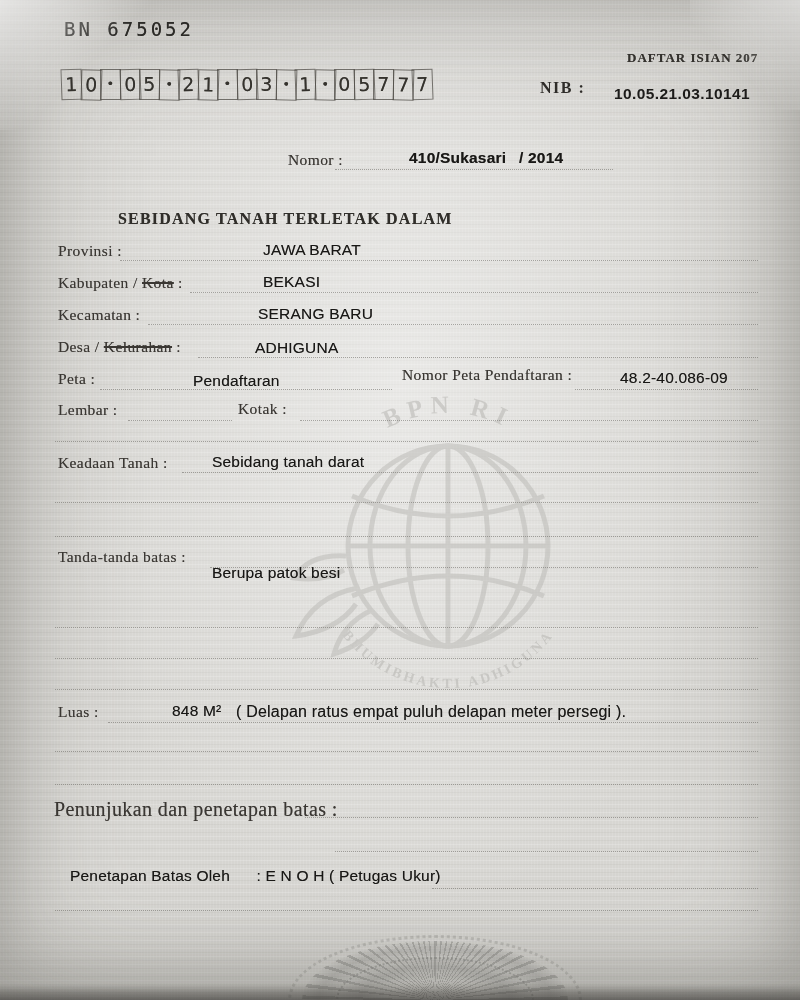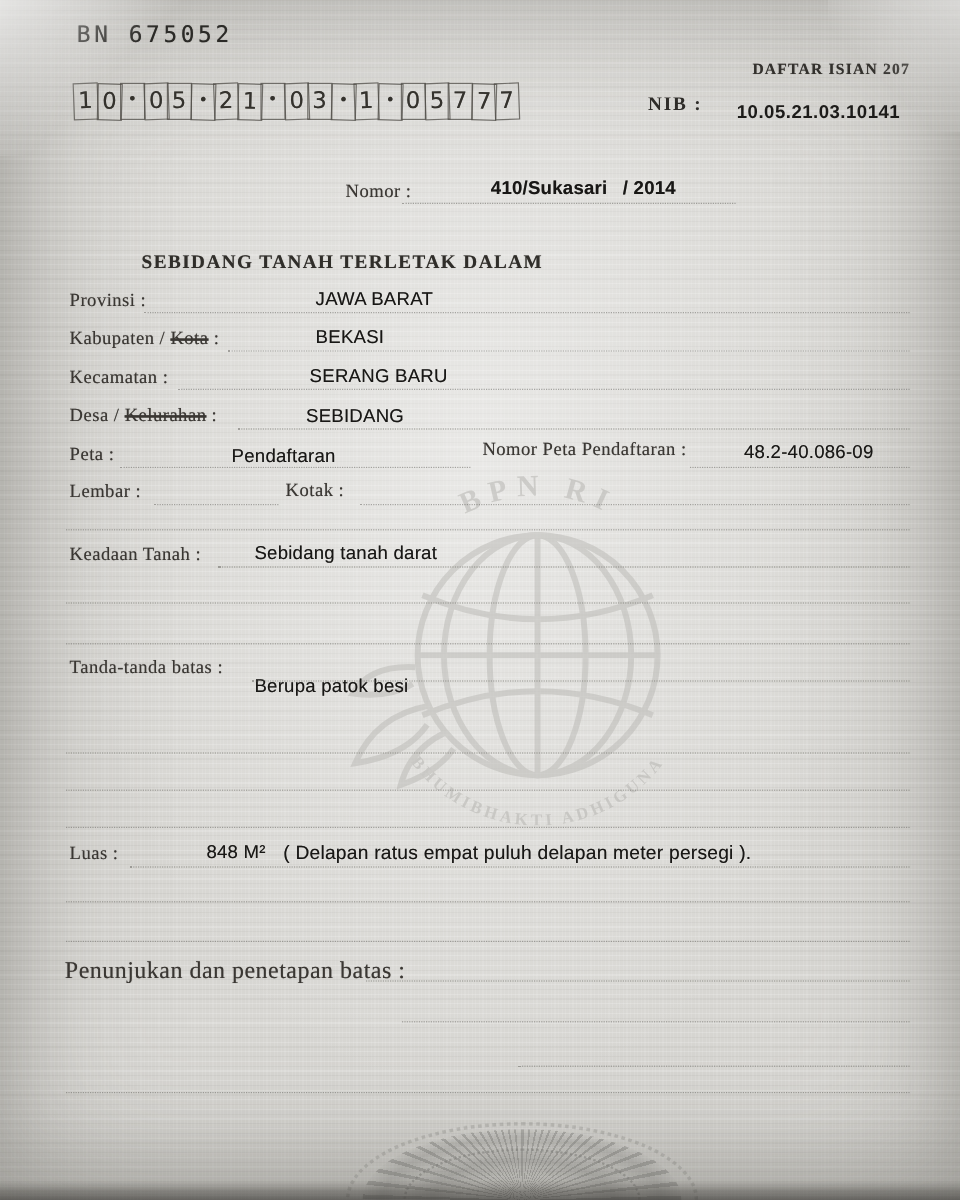--- a/index.html
+++ b/index.html
@@ -143,21 +143,21 @@
 
   <div class="abs serif label" style="left:58px; top:306px;">Kecamatan :</div>
   <div class="abs value" style="left:258px; top:305px;">SERANG BARU</div>
   <div class="dline" style="left:148px; top:324px; width:610px;"></div>
 
   <div class="abs serif label" style="left:58px; top:338px;">
     <span>Desa /</span>
     <span class="strike">Kelurahan</span>
     <span>:</span>
   </div>
-  <div class="abs value" style="left:255px; top:339px;">SEBIDANG</div>
+  <div class="abs value" style="left:255px; top:339px;">ADHIGUNA</div>
   <div class="dline" style="left:198px; top:357px; width:560px;"></div>
 
   <div class="abs serif label" style="left:58px; top:370px;">Peta :</div>
   <div class="abs value" style="left:193px; top:372px;">Pendaftaran</div>
   <div class="abs serif label" style="left:402px; top:366px;">Nomor Peta Pendaftaran :</div>
   <div class="abs value" style="left:620px; top:369px;">48.2-40.086-09</div>
   <div class="dline" style="left:100px; top:389px; width:292px;"></div>
   <div class="dline" style="left:575px; top:389px; width:183px;"></div>
 
   <div class="abs serif label" style="left:58px; top:401px;">Lembar :</div>
@@ -184,20 +184,24 @@
   <div class="abs value" style="left:236px; top:703px; font-size:16px;">( Delapan ratus empat puluh delapan meter persegi ).</div>
   <div class="dline" style="left:108px; top:722px; width:650px;"></div>
   <div class="dline" style="left:55px; top:751px; width:703px;"></div>
   <div class="dline" style="left:55px; top:784px; width:703px;"></div>
 
   <div class="abs serif label" style="left:54px; top:798px; font-size:20px;">Penunjukan dan penetapan batas :</div>
   <div class="dline" style="left:305px; top:817px; width:453px;"></div>
 
   <div class="dline" style="left:335px; top:851px; width:423px;"></div>
 
+  <div class="abs value" style="left:70px; top:867px;">
+    <span>Penetapan Batas Oleh</span>
+    <span style="margin-left:22px;">: E N O H  ( Petugas Ukur)</span>
+  </div>
   <div class="dline" style="left:432px; top:888px; width:326px;"></div>
   <div class="dline" style="left:55px; top:910px; width:703px;"></div>
 
   <div class="seal"></div>
 
   <div class="abs corner-tl"></div>
   <div class="abs corner-tr"></div>
   <div class="abs bottom-shadow"></div>
 </div>
 

